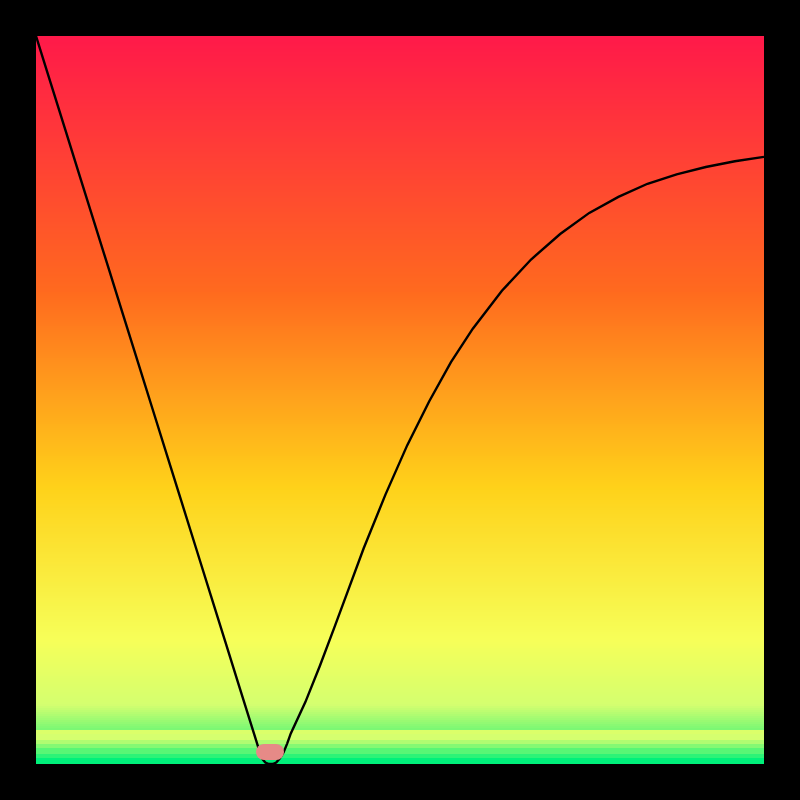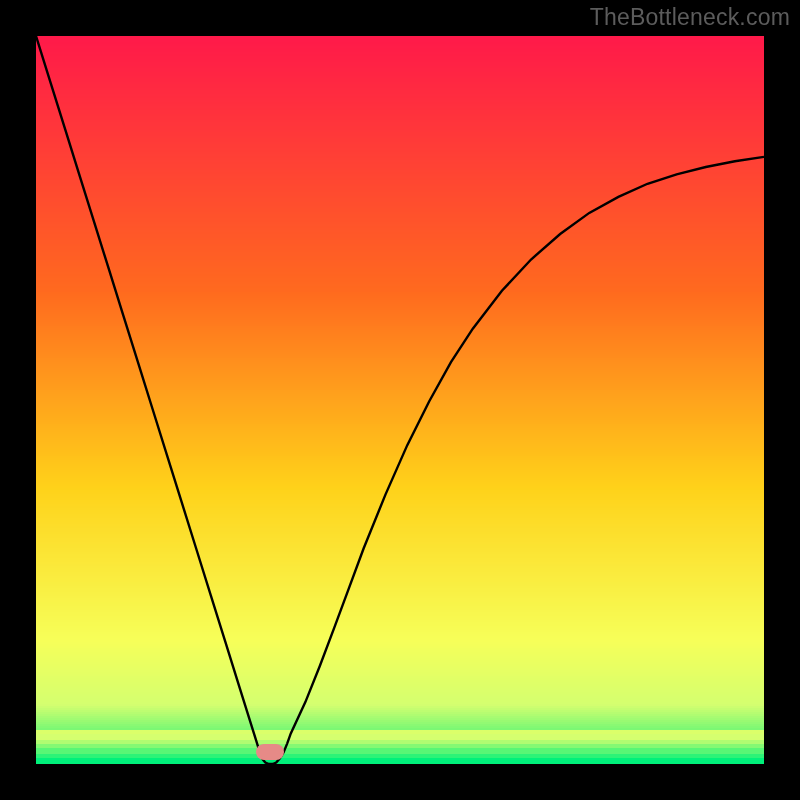--- a/index.html
+++ b/index.html
@@ -57,21 +57,20 @@
     position: absolute;
     background: #e68a87;
     border-radius: 12px;
     z-index: 5;
   }
 </style>
 </head>
 <body>
 <div class="frame">
 
-  <div class="watermark">TheBottleneck.com</div>
 
   <div class="plot-area">
     <div class="gradient-stack" id="gradient-stack">
         <div class="grad-row" style="height:2px;background:rgb(255,26,74)"></div>
         <div class="grad-row" style="height:2px;background:rgb(255,26,73)"></div>
         <div class="grad-row" style="height:2px;background:rgb(255,27,73)"></div>
         <div class="grad-row" style="height:2px;background:rgb(255,27,72)"></div>
         <div class="grad-row" style="height:2px;background:rgb(255,28,72)"></div>
         <div class="grad-row" style="height:2px;background:rgb(255,29,72)"></div>
         <div class="grad-row" style="height:2px;background:rgb(255,29,71)"></div>

